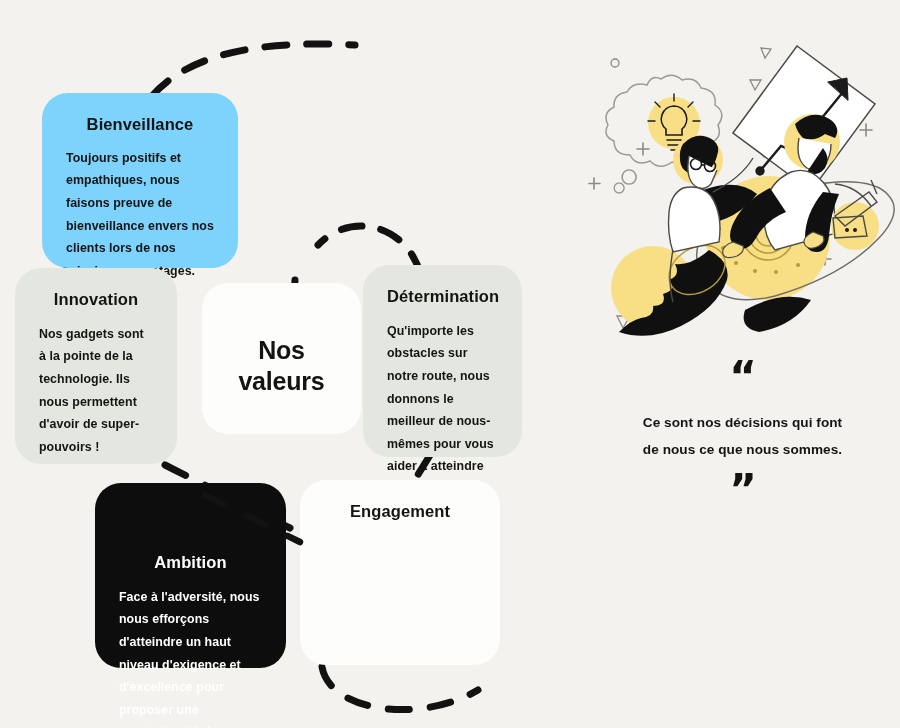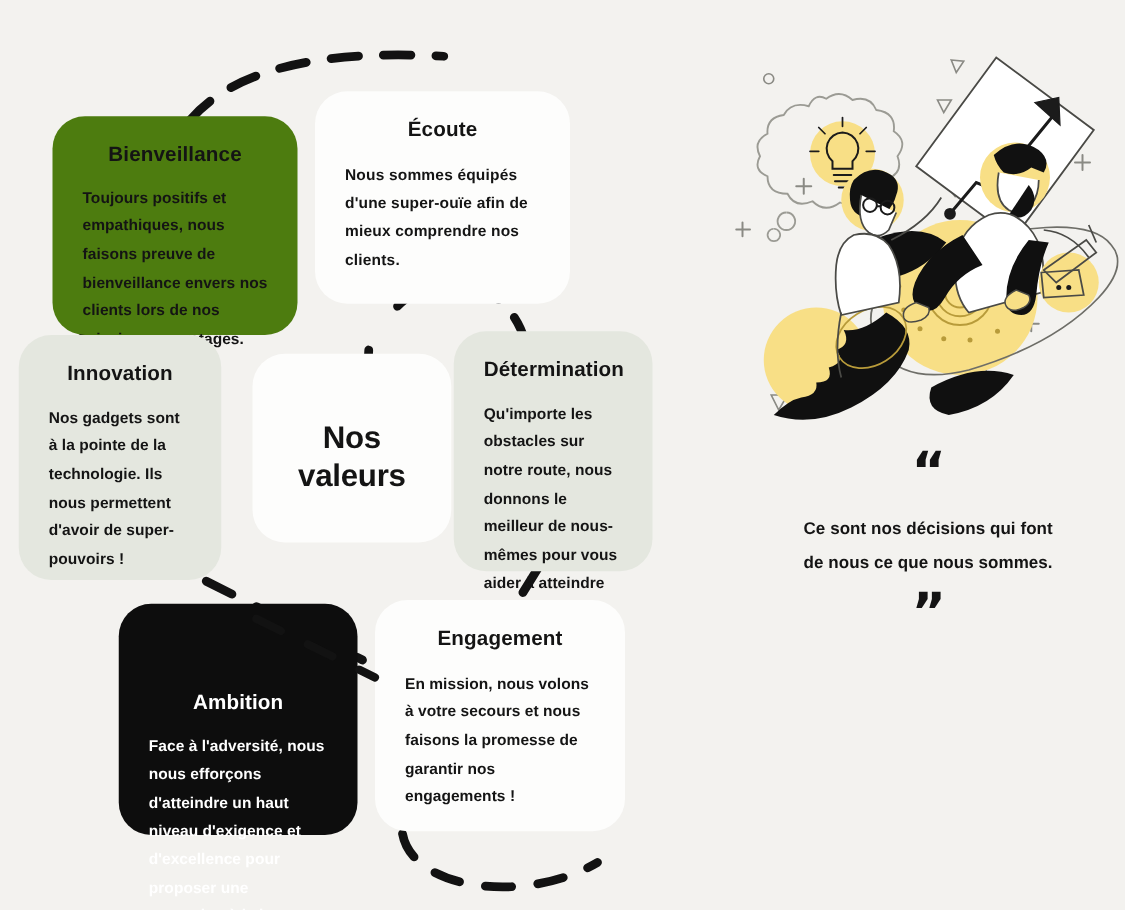--- a/index.html
+++ b/index.html
@@ -49,21 +49,21 @@
     line-height: 1.2;
   }
   .card .card-body {
     font-size: 12.4px;
     font-weight: 700;
     line-height: 1.82;
     letter-spacing: .05px;
   }
 
   
-  .c-yellow { background: #4d7c0f; color: #141414; }
+  .c-yellow { background: #7dd3fc; color: #141414; }
   .c-white  { background: #fdfdfc; color: #141414; }
   .c-sage   { background: #e4e7df; color: #141414; }
   .c-dark   { background: #0d0d0d; color: #ffffff; }
 
   
   #card-bienveillance { left: 42px;  top: 93px;  width: 196px; height: 175px; }
   #card-ecoute        { left: 252px; top: 73px;  width: 204px; height: 170px; }
   #card-innovation    { left: 15px;  top: 268px; width: 162px; height: 196px; }
   #card-valeurs       { left: 202px; top: 283px; width: 159px; height: 151px; }
   #card-determination { left: 363px; top: 265px; width: 159px; height: 192px; }
@@ -145,24 +145,20 @@
     <path d="M 432 452 L 414 481" stroke="#121212" stroke-width="7" stroke-linecap="round" stroke-dasharray="26 24"></path>
 
     <path d="M 322 667 C 330 712 420 724 478 690" stroke="#121212" stroke-width="7" stroke-linecap="round" stroke-dasharray="21 21"></path>
   </svg>
 
   <div class="card c-yellow" id="card-bienveillance">
     <div class="card-title">Bienveillance</div>
     <div class="card-body">Toujours positifs et empathiques, nous faisons preuve de bienveillance envers nos clients lors de nos missions sauvetages.</div>
   </div>
 
-  <div class="card c-white" id="card-ecoute">
-    <div class="card-title">Écoute</div>
-    <div class="card-body">Nous sommes équipés d'une super-ouïe afin de mieux comprendre nos clients.</div>
-  </div>
 
   <div class="card c-sage" id="card-innovation">
     <div class="card-title">Innovation</div>
     <div class="card-body">Nos gadgets sont à la pointe de la technologie. Ils nous permettent d'avoir de super-pouvoirs !</div>
   </div>
 
   <div class="card c-white" id="card-valeurs">
     <div class="centre-title"><span>Nos</span><br><span>valeurs</span></div>
   </div>
 
@@ -171,21 +167,20 @@
     <div class="card-body">Qu'importe les obstacles sur notre route, nous donnons le meilleur de nous-mêmes pour vous aider à atteindre vos objectifs !</div>
   </div>
 
   <div class="card c-dark" id="card-ambition">
     <div class="card-title">Ambition</div>
     <div class="card-body">Face à l'adversité, nous nous efforçons d'atteindre un haut niveau d'exigence et d'excellence pour proposer une prestation à la hauteur de nos clients.</div>
   </div>
 
   <div class="card c-white" id="card-engagement">
     <div class="card-title">Engagement</div>
-    <div class="card-body">En mission, nous volons à votre secours et nous faisons la promesse de garantir nos engagements !</div>
   </div>
 
   <svg style="position:absolute;left:0;top:0;width:900px;height:728px;z-index:7;pointer-events:none" viewBox="0 0 900 728" fill="none" xmlns="http://www.w3.org/2000/svg">
     <path d="M 205 495 L 300 542" stroke="#121212" stroke-width="6.5" stroke-linecap="round" stroke-dasharray="22 24"></path>
   </svg>
 
   <svg id="illustration" viewBox="0 0 310 340" xmlns="http://www.w3.org/2000/svg">
 
     <g stroke="#8a8a84" fill="none" stroke-width="1.3">
       <circle cx="30" cy="43" r="4"></circle>

